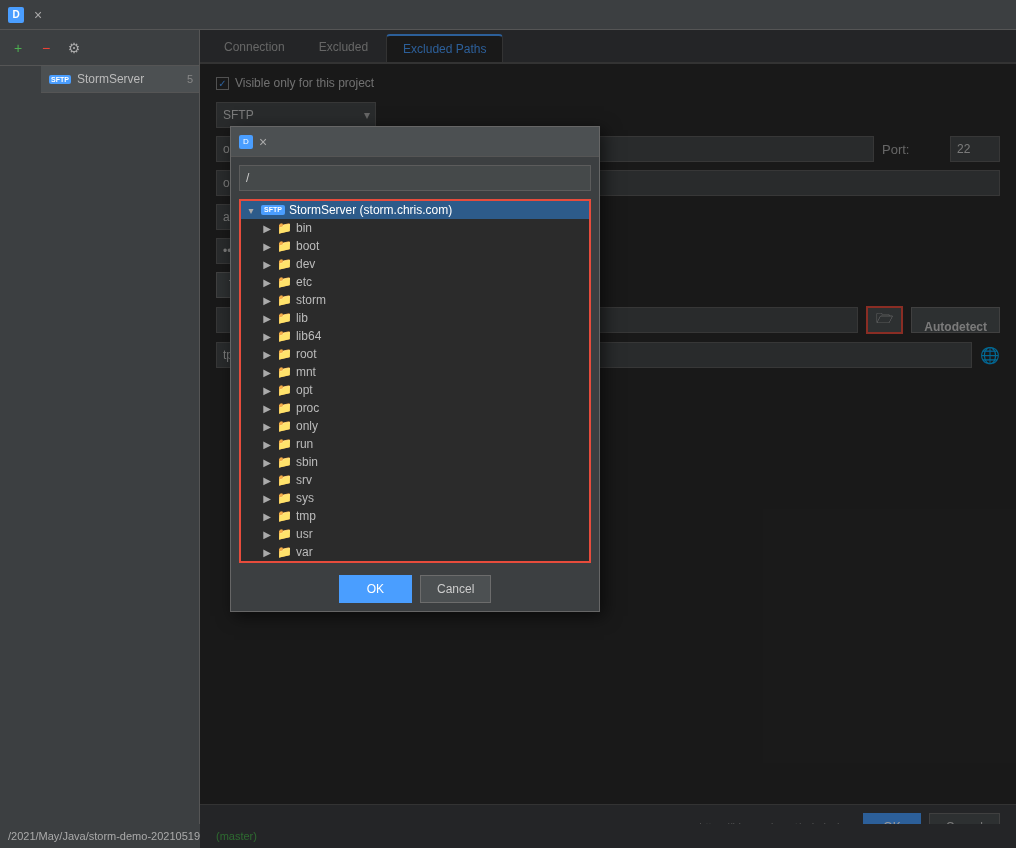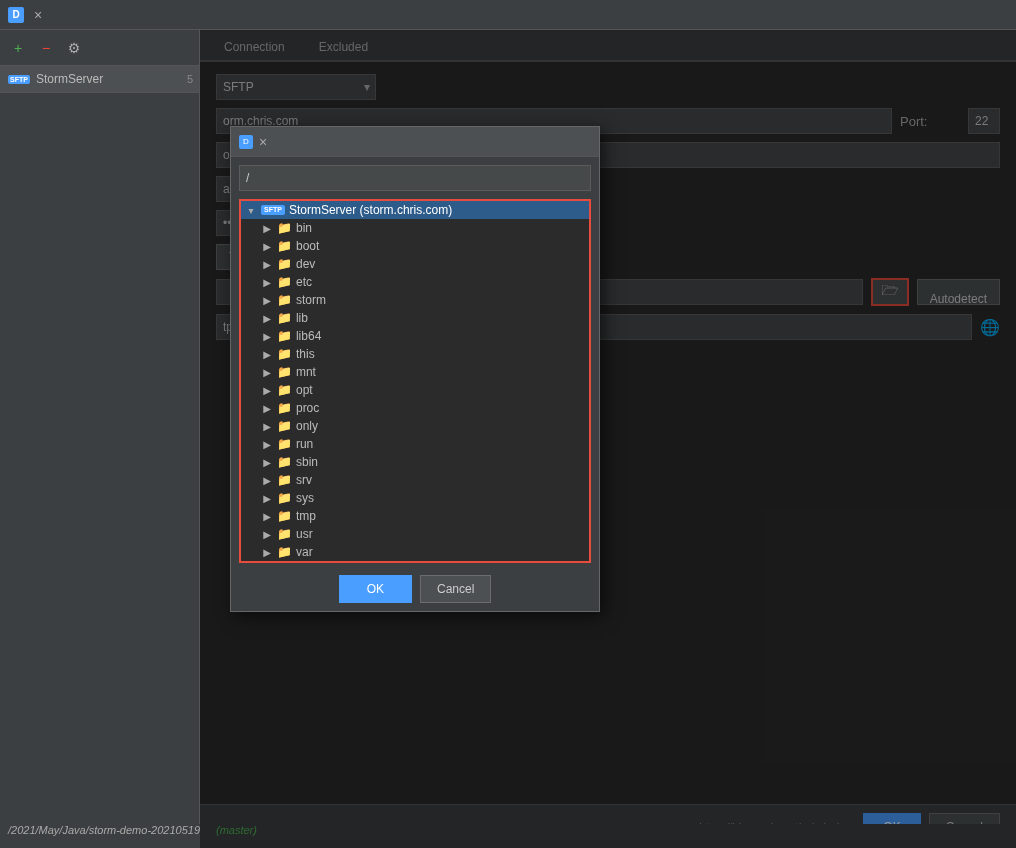--- a/index.html
+++ b/index.html
@@ -207,20 +207,21 @@
       height: 26px;
     }
     .autodetect-btn {
       background: #4c5052;
       border: 1px solid #6c6c6c;
       color: #cccccc;
       padding: 12px 12px;
       cursor: pointer;
       font-size: 12px;
       height: 26px;
+      font-weight: bold;
     }
     .folder-btn {
       background: #4c5052;
       border: 2px solid #e74c3c;
       color: #cccccc;
       padding: 4px 8px;
       cursor: pointer;
       font-size: 14px;
       height: 28px;
       display: flex; align-items: center; justify-content: center;
@@ -285,25 +286,24 @@
 
     
     .status-bar {
       position: absolute;
       bottom: 0;
       left: 0;
       right: 0;
       height: 24px;
       background: #3c3f41;
       display: flex;
-      align-items: flex-start;
+      align-items: center;
       padding: 0 8px;
       font-size: 11px;
       color: #aaa;
-      font-style: italic;
     }
     .status-git {
       color: #4caf50;
     }
 
     
     .dialog-overlay {
       position: absolute;
       top: 0; left: 0; right: 0; bottom: 0;
       background: rgba(0,0,0,0.4);
@@ -426,50 +426,55 @@
 </div>
 
 <div class="main-container">
 
   <div class="sidebar">
     <div class="sidebar-toolbar">
       <div class="sidebar-btn green">+</div>
       <div class="sidebar-btn red">−</div>
       <div class="sidebar-btn">⚙</div>
     </div>
-    <div class="sidebar-server-item" style="position:relative;">
+    <div class="sidebar-server-item" style="position:relative;margin-left:41px;">
       <div class="sftp-badge">SFTP</div>
       <span>StormServer</span>
       <span class="sidebar-number">5</span>
     </div>
   </div>
 
   <div class="deployment-area" style="position:relative;">
 
     <div class="tab-bar">
       <div class="tab">Connection</div>
       <div class="tab">Excluded</div>
+      <div class="tab active">Excluded Paths</div>
     </div>
 
     <div class="content-area">
 
+      <div class="visible-checkbox-row">
+        <div class="checkbox checked"></div>
+        <span>Visible only for this project</span>
+      </div>
 
       <div class="form-row">
         <div class="select-wrapper">
           <select class="form-select">
             <option>SFTP</option>
           </select>
           <span class="select-arrow">▾</span>
         </div>
       </div>
 
       <div class="form-row">
         <input class="form-input form-input-wide" value="orm.chris.com" style="flex: 1 1 0%;">
         <span class="form-label">Port:</span>
-        <input class="form-input" value="22" style="width: 32px;">
+        <input class="form-input" value="22" style="width: 50px;">
       </div>
 
       <div class="form-row">
         <input class="form-input form-input-wide" value="ot" style="flex: 1 1 0%;">
       </div>
 
       <div class="form-row">
         <div class="select-wrapper">
           <select class="form-select">
             <option>assword</option>
@@ -566,21 +571,21 @@
               <span>lib</span>
             </div>
             <div class="tree-item">
               <span class="tree-chevron">▶</span>
               <span class="folder-yellow">📁</span>
               <span>lib64</span>
             </div>
             <div class="tree-item">
               <span class="tree-chevron">▶</span>
               <span class="folder-yellow">📁</span>
-              <span>this</span>
+              <span>root</span>
             </div>
             <div class="tree-item">
               <span class="tree-chevron">▶</span>
               <span class="folder-yellow">📁</span>
               <span>mnt</span>
             </div>
             <div class="tree-item">
               <span class="tree-chevron">▶</span>
               <span class="folder-yellow">📁</span>
               <span>opt</span>

